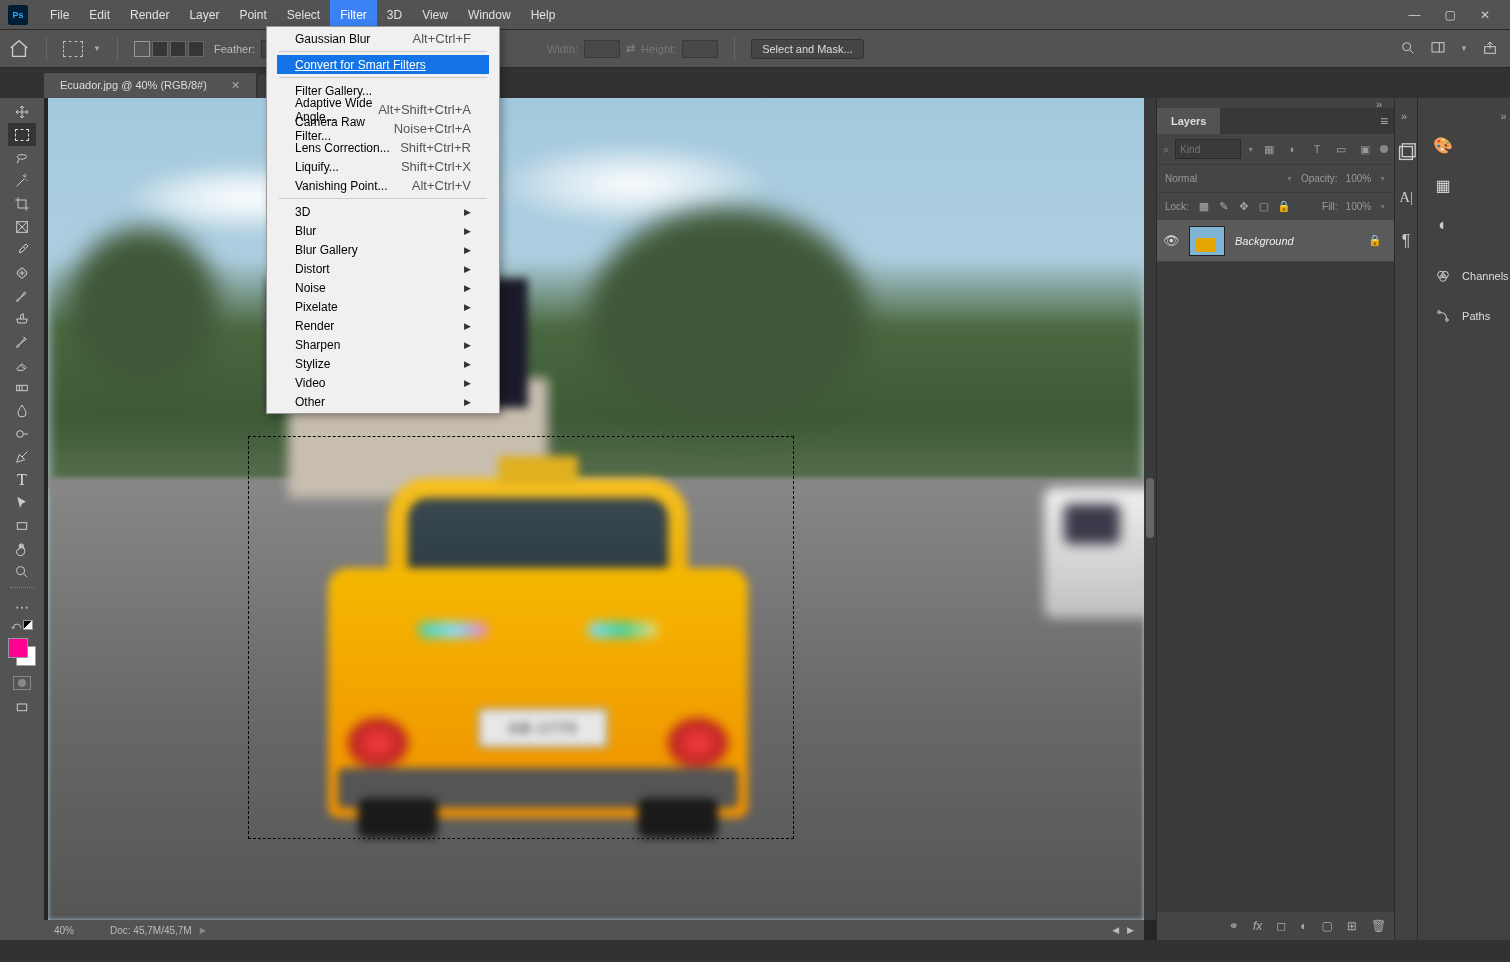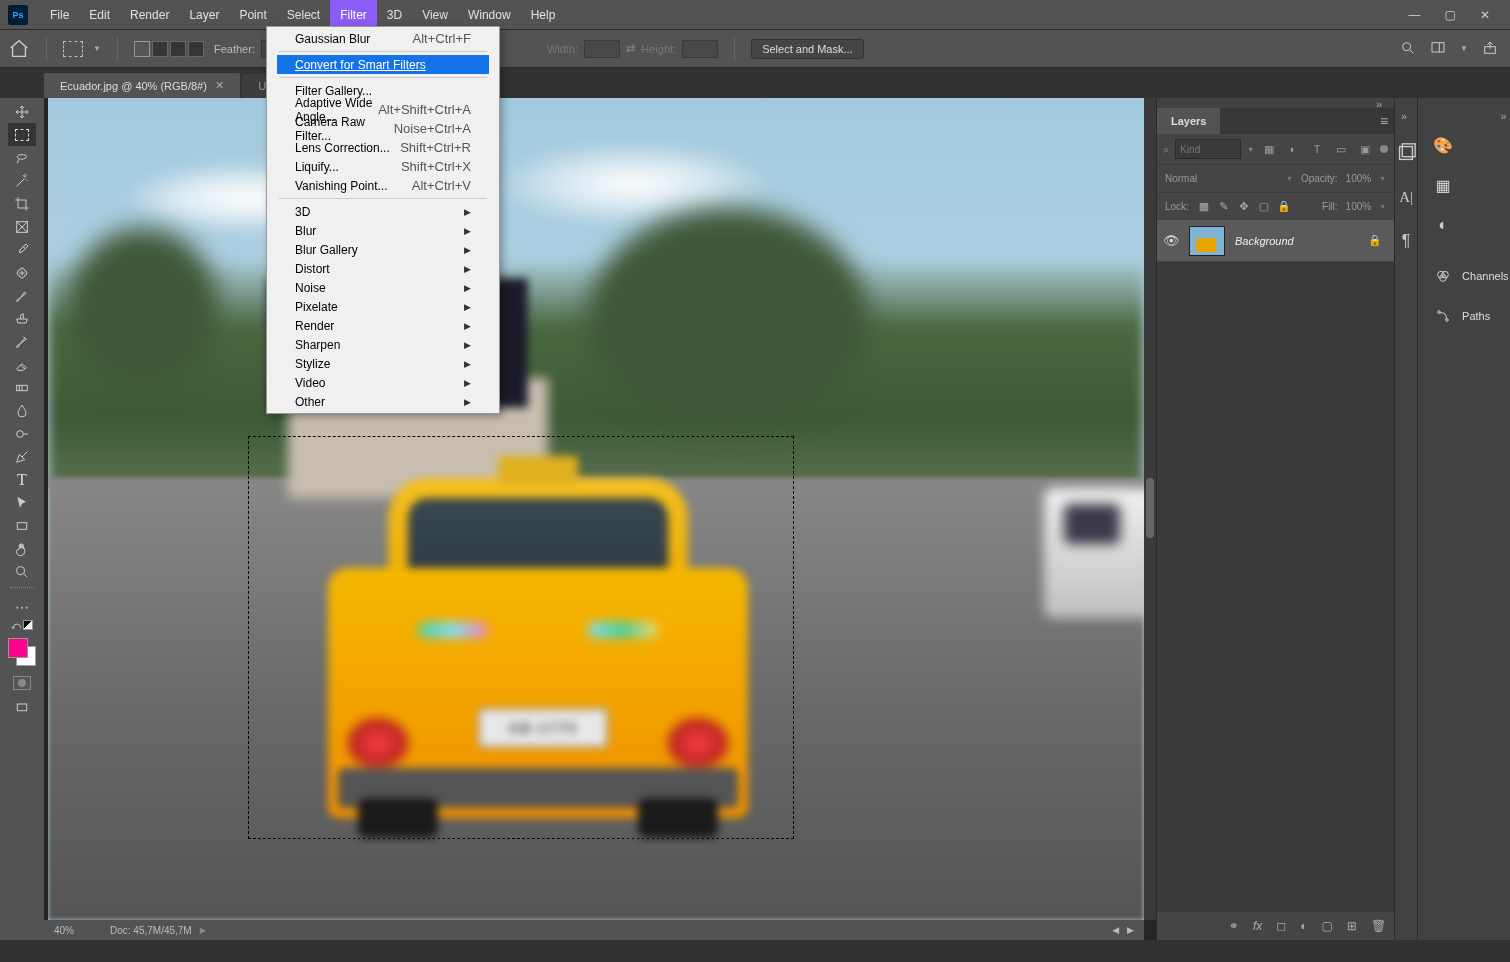--- a/index.html
+++ b/index.html
@@ -2,38 +2,38 @@
 <html><head>
 <meta charset="utf-8">
 <style>
   * { box-sizing: border-box; margin: 0; padding: 0; font-family: "Segoe UI", Tahoma, sans-serif; }
   body { background: #323232; color: #ccc; width: 1510px; height: 962px; overflow: hidden; font-size: 11px; position: relative; }
   
   
   .menubar { height: 30px; background: #535353; display: flex; align-items: center; padding: 0 4px; border-bottom: 1px solid #2a2a2a; }
   .ps-logo { width: 20px; height: 20px; background: #001e36; color: #31a8ff; display:flex; align-items:center; justify-content:center; font-size:9px; font-weight:bold; margin: 0 12px 0 4px; border-radius:2px;}
   .menu-item { padding: 0 10px; height: 30px; line-height: 30px; cursor: default; color: #e0e0e0; font-size: 12px; }
-  .menu-item.open { background: #8b5cf6; color: #fff; }
+  .menu-item.open { background: #3b82f6; color: #fff; }
   .win-controls { margin-left: auto; display:flex; gap:24px; padding-right:16px; color:#ccc; font-size:12px;}
   .win-controls span { cursor:default; }
   
   
   .options-bar { height: 38px; background: #535353; display:flex; align-items:center; padding: 0 8px; gap:10px; border-bottom: 1px solid #2a2a2a; position: relative; }
   .opt-group { display:flex; align-items:center; gap:6px; color:#bbb; font-size:11px;}
   .opt-sep { width:1px; height:24px; background:#666; margin: 0 6px;}
   .num-field { background:#454545; border:1px solid #333; color:#eee; padding:1px 4px; width:36px; height:18px; font-size:10px; }
   .select-mask { background:#454545; border:1px solid #333; padding:3px 10px; color:#ddd; font-size:11px; border-radius:3px; }
   .opts-right { position:absolute; right:12px; display:flex; gap:14px; align-items:center; }
   .sel-mode { display:inline-flex; gap:2px; }
   .sel-mode span { width:16px; height:16px; background:#353535; border:1px solid #666; display:inline-block; position:relative; }
   .sel-mode span.active { background:#555; border-color:#999; }
 
   
   .tab-strip { height: 30px; background: #323232; display:flex; align-items:flex-end; padding-left: 44px; }
-  .doc-tab { background:#535353; padding:6px 16px; font-size:11px; color:#ddd; margin-right:2px; border-top-left-radius:2px; border-top-right-radius:2px; display:flex; align-items:center; gap:8px;}
+  .doc-tab { background:#535353; padding:6px 16px; font-size:11px; color:#ddd; margin-right:2px; border-top-left-radius:2px; border-top-right-radius:2px; display:flex; gap:24px;}
   .doc-tab.inactive { background:#3d3d3d; color:#999; }
   .doc-tab .close { font-size:11px; color:#aaa; }
 
   
   .main-area { position:absolute; top:98px; left:0; right:0; bottom:22px; display:flex; }
   
   
   .left-toolbar { width:44px; background:#535353; display:flex; flex-direction:column; align-items:center; padding-top:2px;}
   .tool { width:28px; height:23px; margin:0; display:flex; align-items:center; justify-content:center; color:#ccc; font-size:14px; position:relative;}
   .tool.active { background:#353535; }

